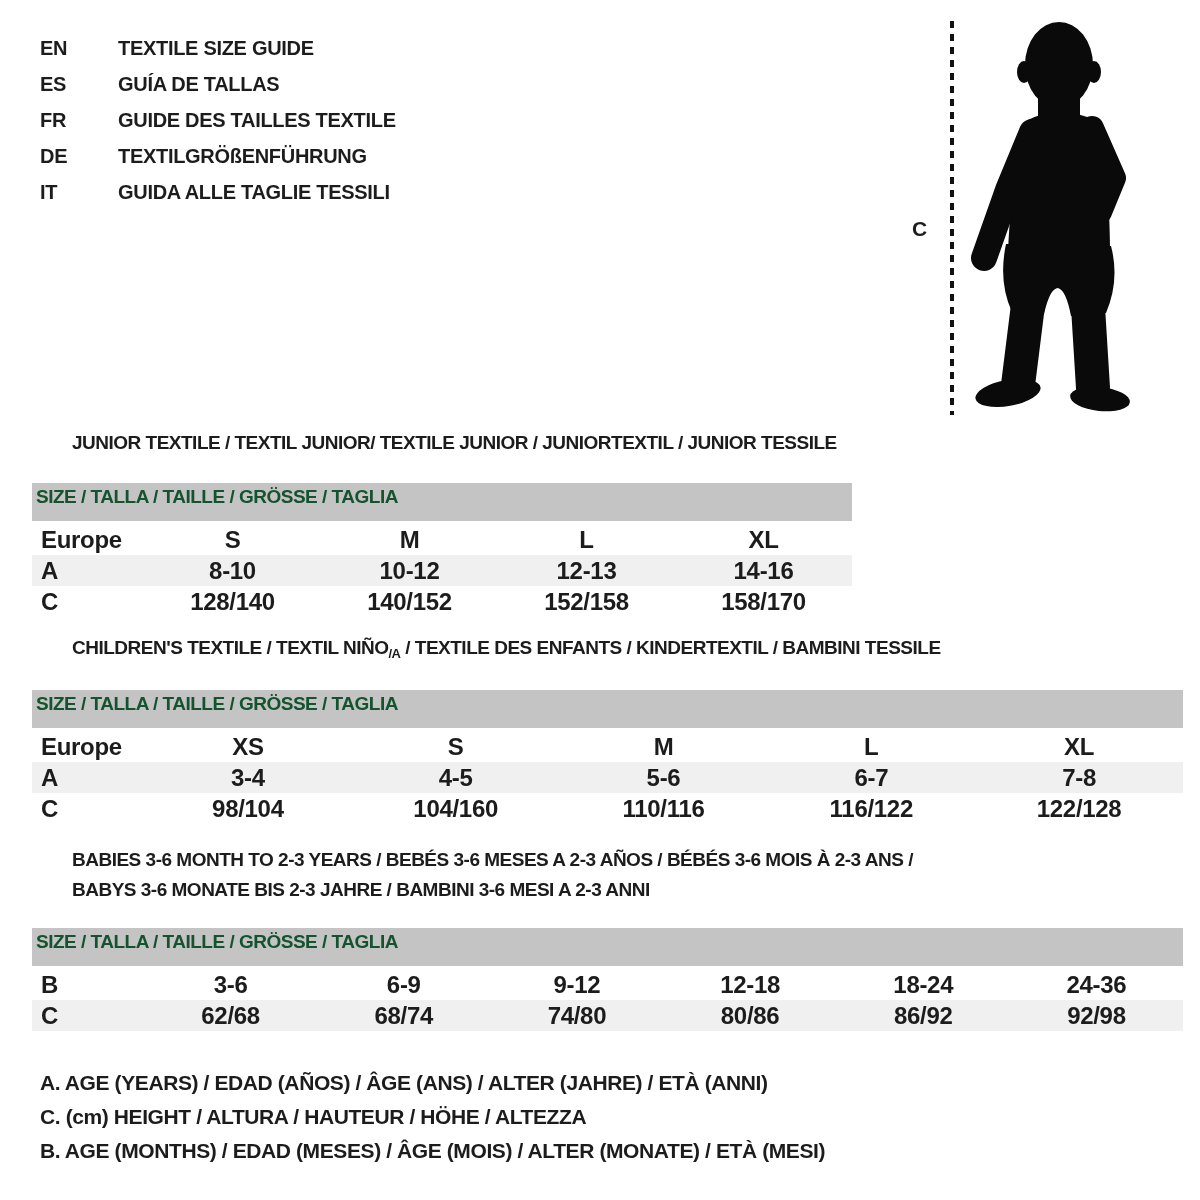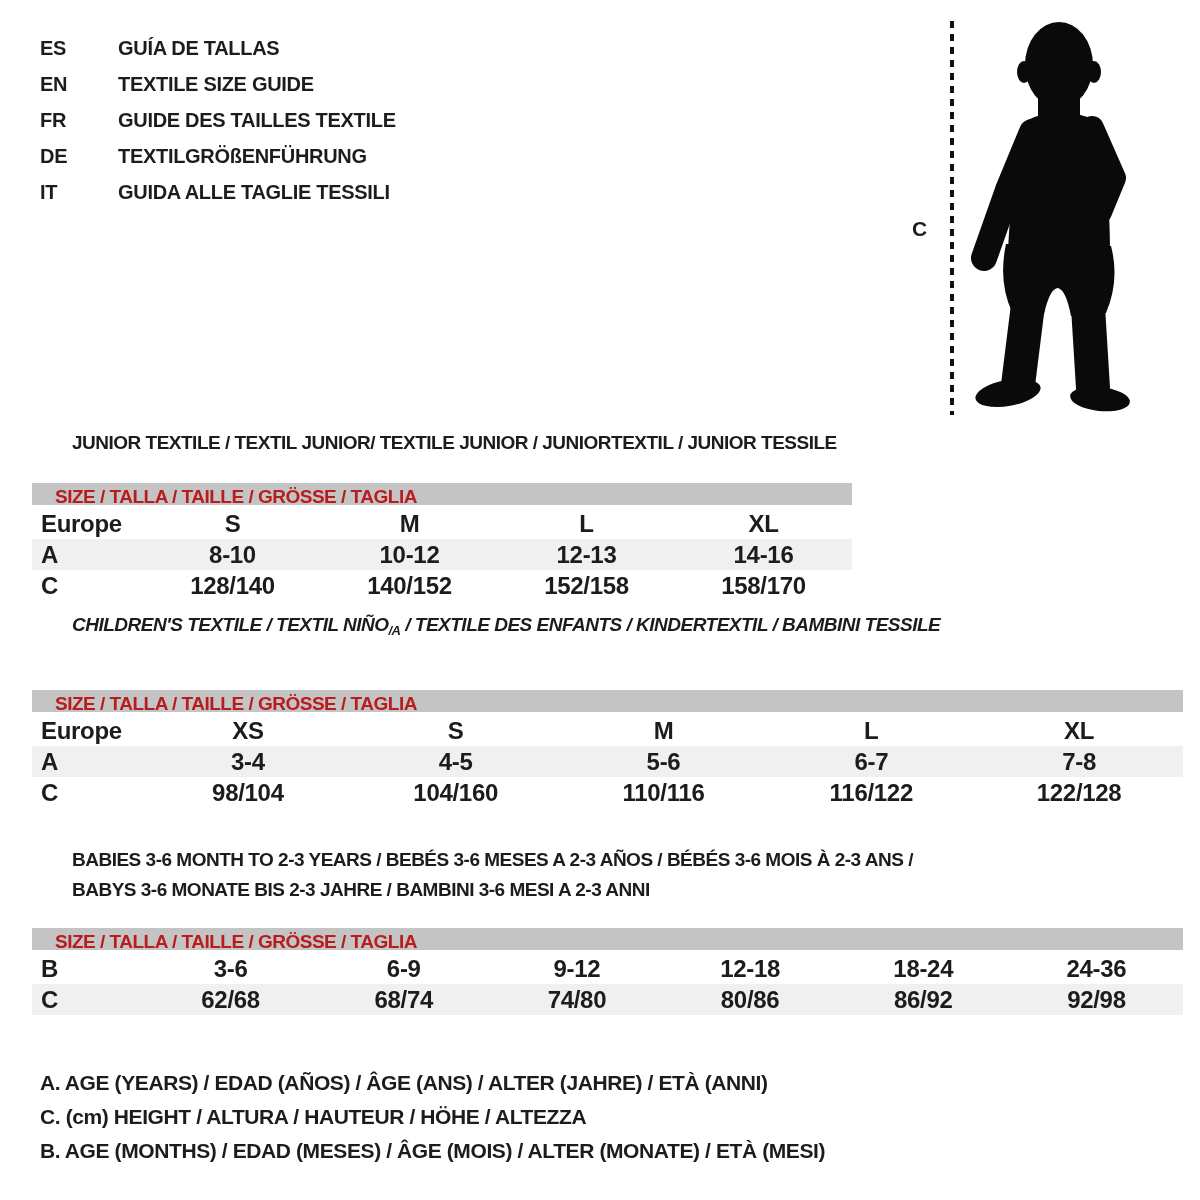--- a/index.html
+++ b/index.html
@@ -63,26 +63,26 @@
   }
   .two-line { line-height: 30px; }
   
   .tbl {
     position: absolute;
     left: 32px;
     box-sizing: border-box;
   }
   .tbl-head {
     background: #c4c4c4;
-    height: 22px;
+    height: 38px;
     line-height: 27px;
-    padding-left: 23px;
+    padding-left: 4px;
     font-size: 19px;
     letter-spacing: -0.5px;
-    color: #b91c1c;
+    color: #14532d;
     white-space: nowrap;
   }
   .tbody { margin-top: 3px; }
   .trow {
     display: flex;
     height: 31px;
     line-height: 31px;
     font-size: 24px;
     letter-spacing: -0.3px;
     align-items: center;
@@ -109,26 +109,26 @@
     white-space: nowrap;
   }
 </style>
 </head>
 <body>
 
 <div class="page">
 
   <div class="lang-block">
     <div class="lang-row">
+      <span class="lang-code">EN</span>
+      <span class="lang-title">TEXTILE SIZE GUIDE</span>
+    </div>
+    <div class="lang-row">
       <span class="lang-code">ES</span>
       <span class="lang-title">GUÍA DE TALLAS</span>
-    </div>
-    <div class="lang-row">
-      <span class="lang-code">EN</span>
-      <span class="lang-title">TEXTILE SIZE GUIDE</span>
     </div>
     <div class="lang-row">
       <span class="lang-code">FR</span>
       <span class="lang-title">GUIDE DES TAILLES TEXTILE</span>
     </div>
     <div class="lang-row">
       <span class="lang-code">DE</span>
       <span class="lang-title">TEXTILGRÖßENFÜHRUNG</span>
     </div>
     <div class="lang-row">
@@ -179,21 +179,21 @@
       <div class="trow">
         <div class="tlabel">C</div>
         <div class="tcell">128/140</div>
         <div class="tcell">140/152</div>
         <div class="tcell">152/158</div>
         <div class="tcell">158/170</div>
       </div>
     </div>
   </div>
 
-  <div class="section-title" style="top:614px;font-style:italic;"><span>CHILDREN'S TEXTILE / TEXTIL NIÑO</span><span class="sub-sm">/A</span><span> / TEXTILE DES ENFANTS / KINDERTEXTIL / BAMBINI TESSILE</span></div>
+  <div class="section-title" style="top:637px;"><span>CHILDREN'S TEXTILE / TEXTIL NIÑO</span><span class="sub-sm">/A</span><span> / TEXTILE DES ENFANTS / KINDERTEXTIL / BAMBINI TESSILE</span></div>
   <div class="tbl" style="top:690px; width:1151px;">
     <div class="tbl-head">SIZE / TALLA / TAILLE / GRÖSSE / TAGLIA</div>
     <div class="tbody">
       <div class="trow">
         <div class="tlabel">Europe</div>
         <div class="tcell">XS</div>
         <div class="tcell">S</div>
         <div class="tcell">M</div>
         <div class="tcell">L</div>
         <div class="tcell">XL</div>

